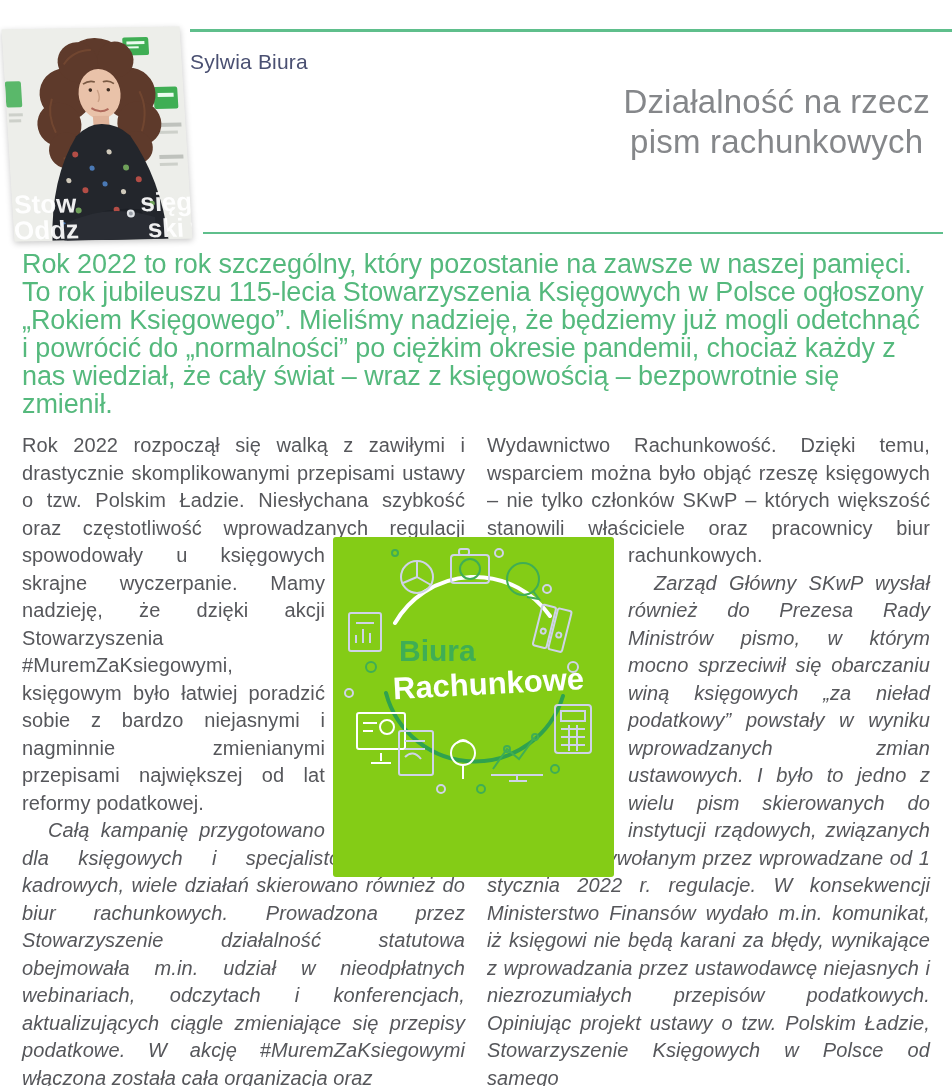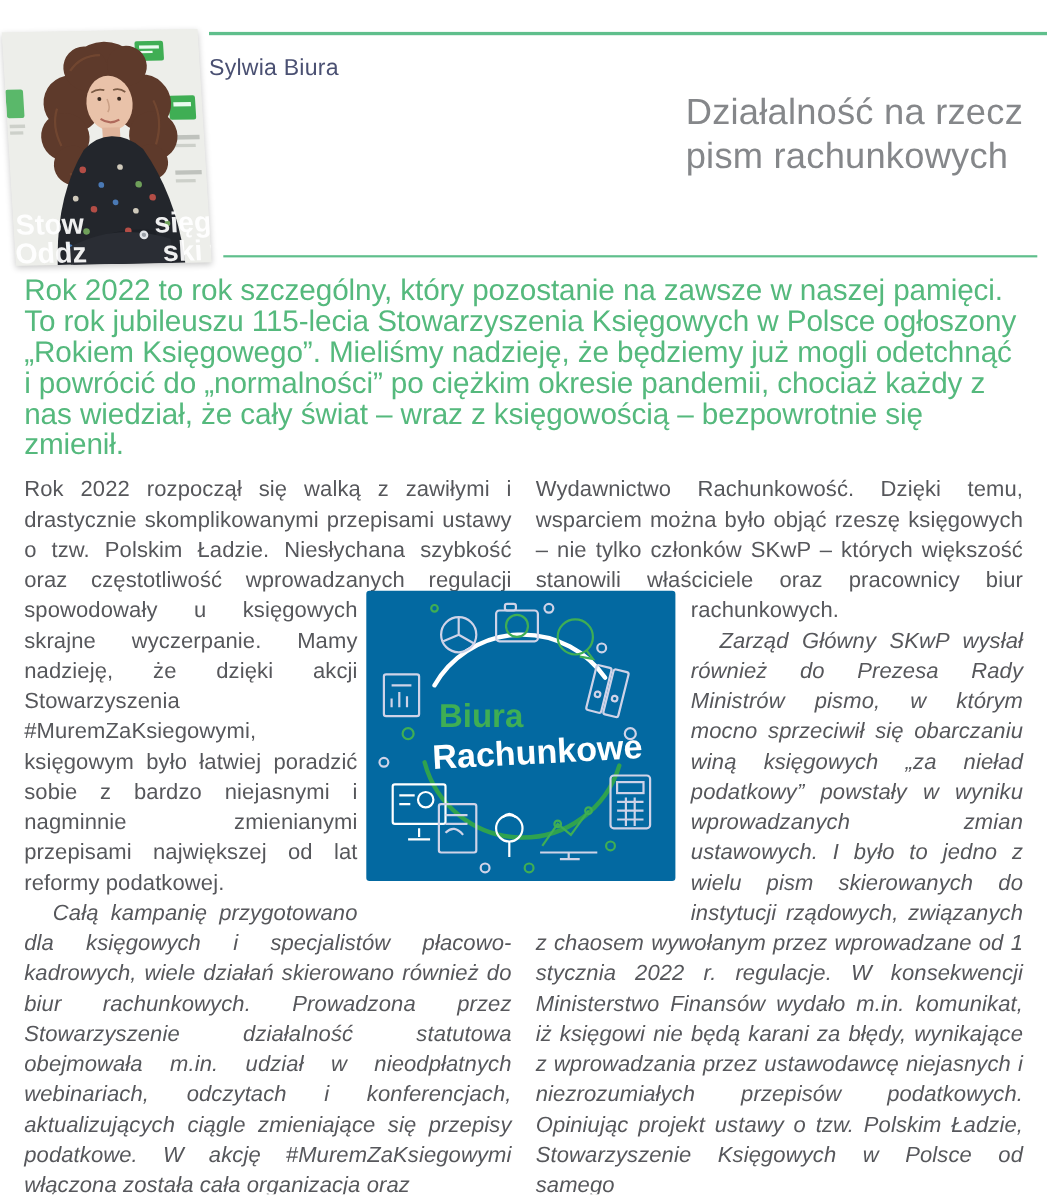--- a/index.html
+++ b/index.html
@@ -8,21 +8,21 @@
     background:#ffffff; font-family:"Liberation Sans", sans-serif;
   }
 
   
   .top-rule { position:absolute; left:190px; top:29px; width:762px; height:3px; background:#5fbf8c; }
   .author {
     position:absolute; left:190px; top:50px;
     font-size:21px; font-weight:500; color:#4a5072; letter-spacing:.2px;
   }
   .title {
-    position:absolute; right:22px; top:82px; margin:0; text-align:left;
+    position:absolute; right:22px; top:82px; margin:0; text-align:center;
     font-size:33px; line-height:40px; font-weight:500; color:#85878a; letter-spacing:.2px;
   }
   .second-rule { position:absolute; left:203px; top:232px; width:740px; height:2px; background:#5fbf8c; }
 
   
   .photo {
     position:absolute; left:8px; top:28px; width:178px; height:212px;
     transform:skewX(2.5deg) rotate(-1deg);
     box-shadow:0 2px 6px rgba(0,0,0,.22);
     background:#edeeea; overflow:hidden;
@@ -50,22 +50,22 @@
     float:right; width:140px; height:400px;
     shape-outside:inset(110px 0 0 0);
   }
   .wrap-left {
     float:left; width:141px; height:400px;
     shape-outside:inset(110px 0 0 0);
   }
 
   
   .center-image {
-    position:absolute; left:333px; top:537px; width:281px; height:264px;
-    background:#0369a1; border-radius:3px;text-decoration:underline;
+    position:absolute; left:333px; top:537px; width:281px; height:340px;
+    background:#84cc16; border-radius:3px;text-decoration:underline;
   }
   .center-image svg { display:block; }
 </style>
 </head>
 <body>
 
 <div class="page">
 
   <div class="photo">
     <svg width="178" height="212" viewBox="0 0 178 212">

